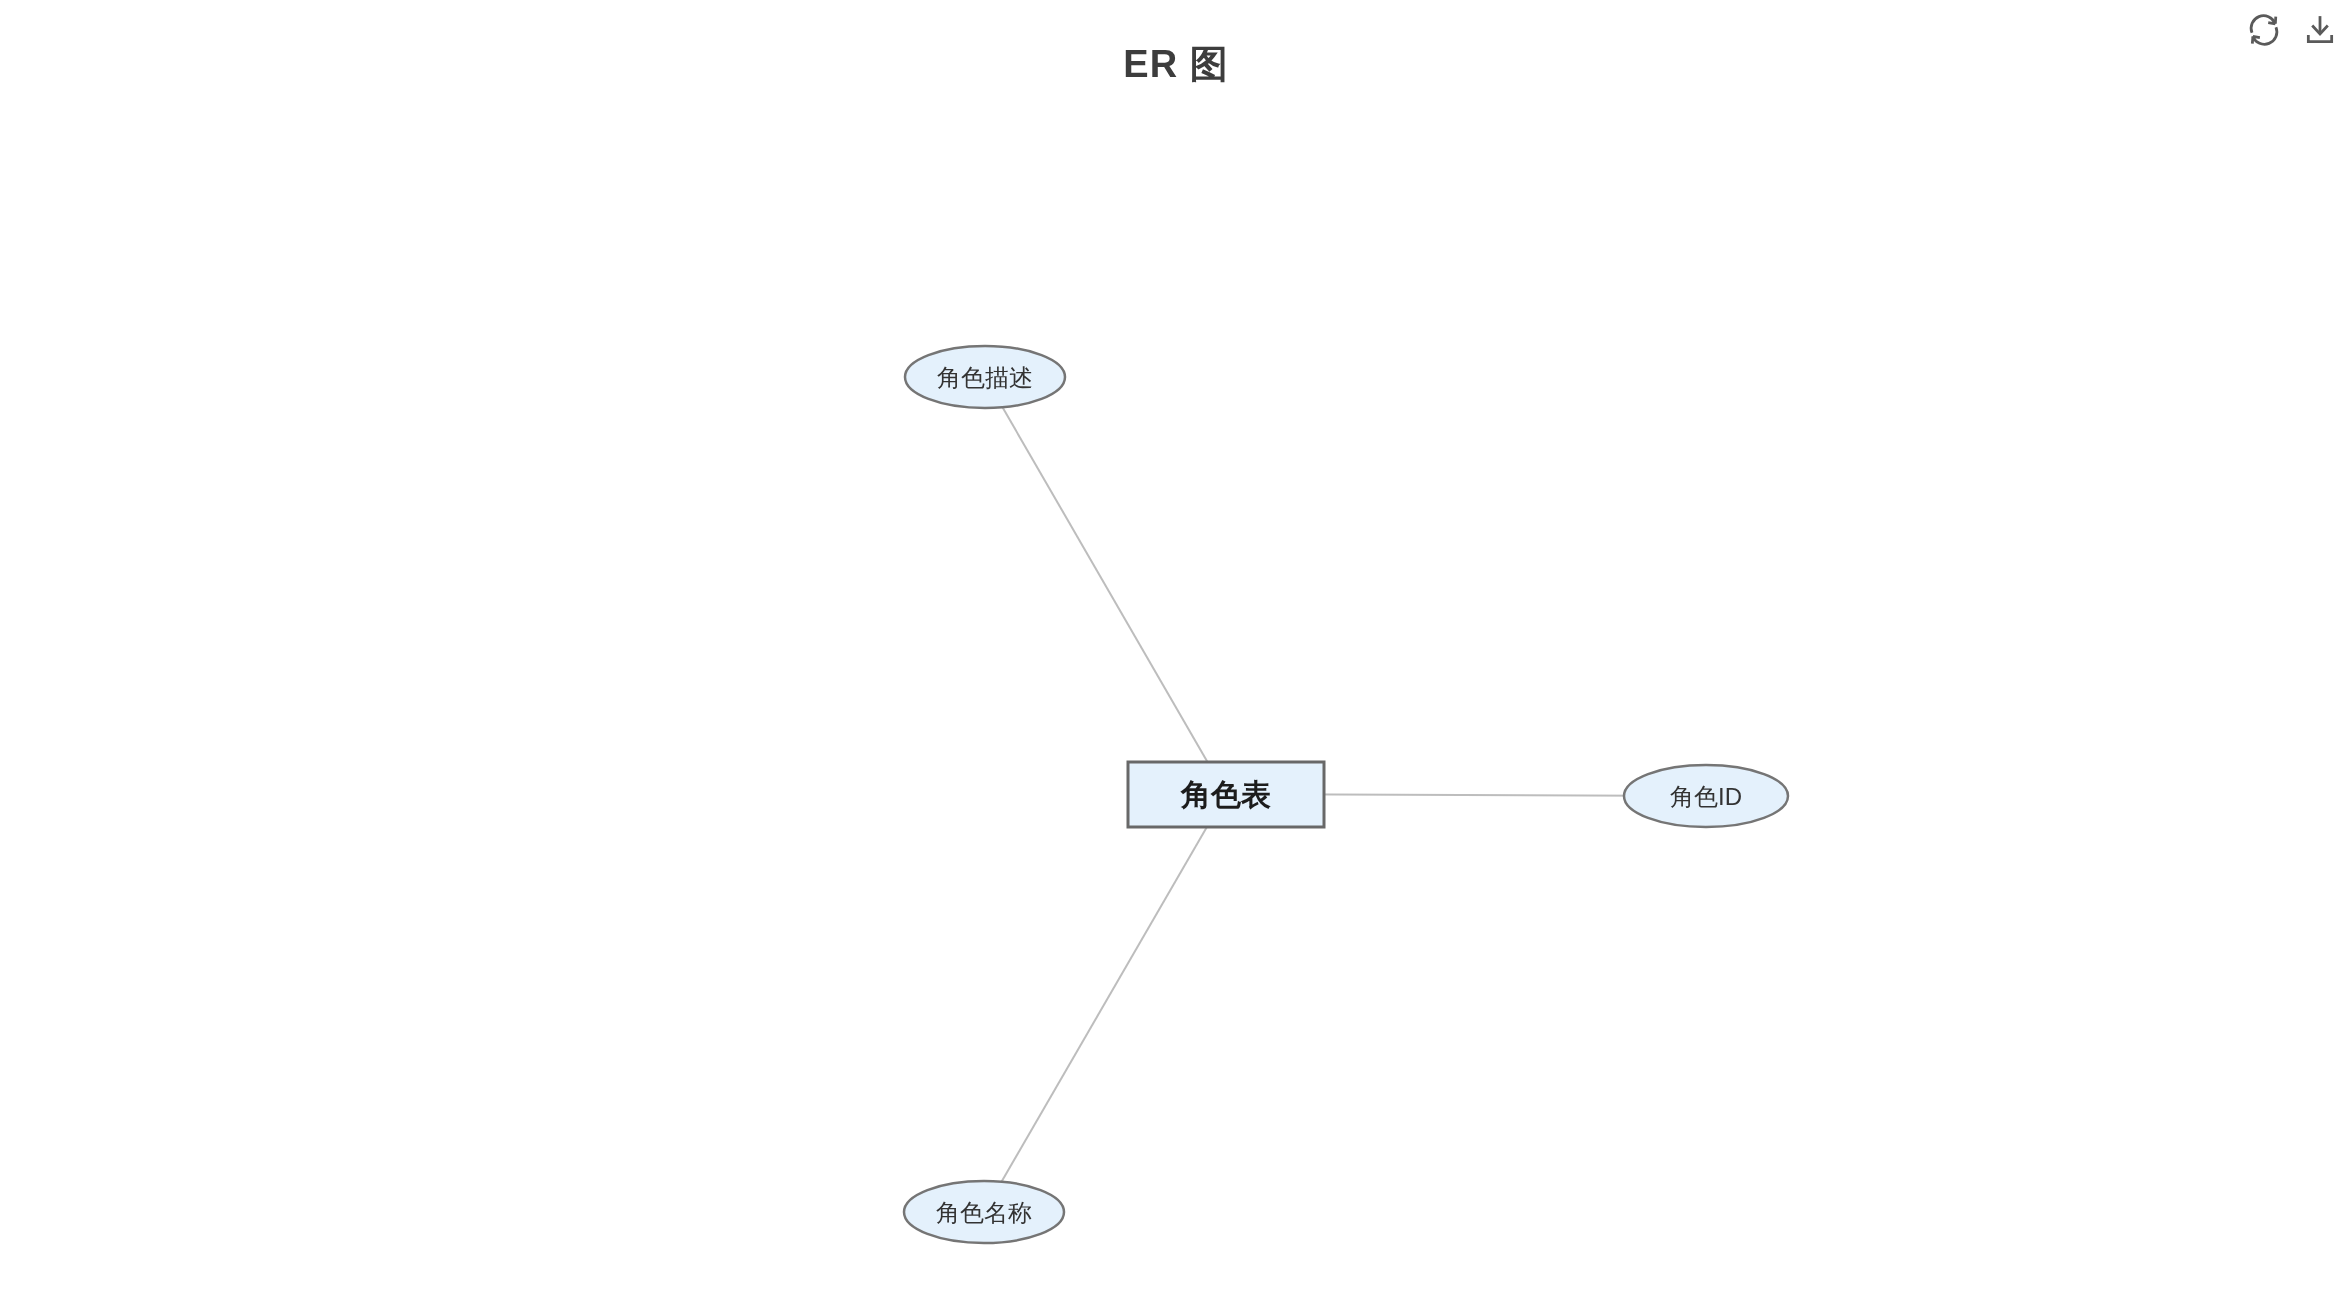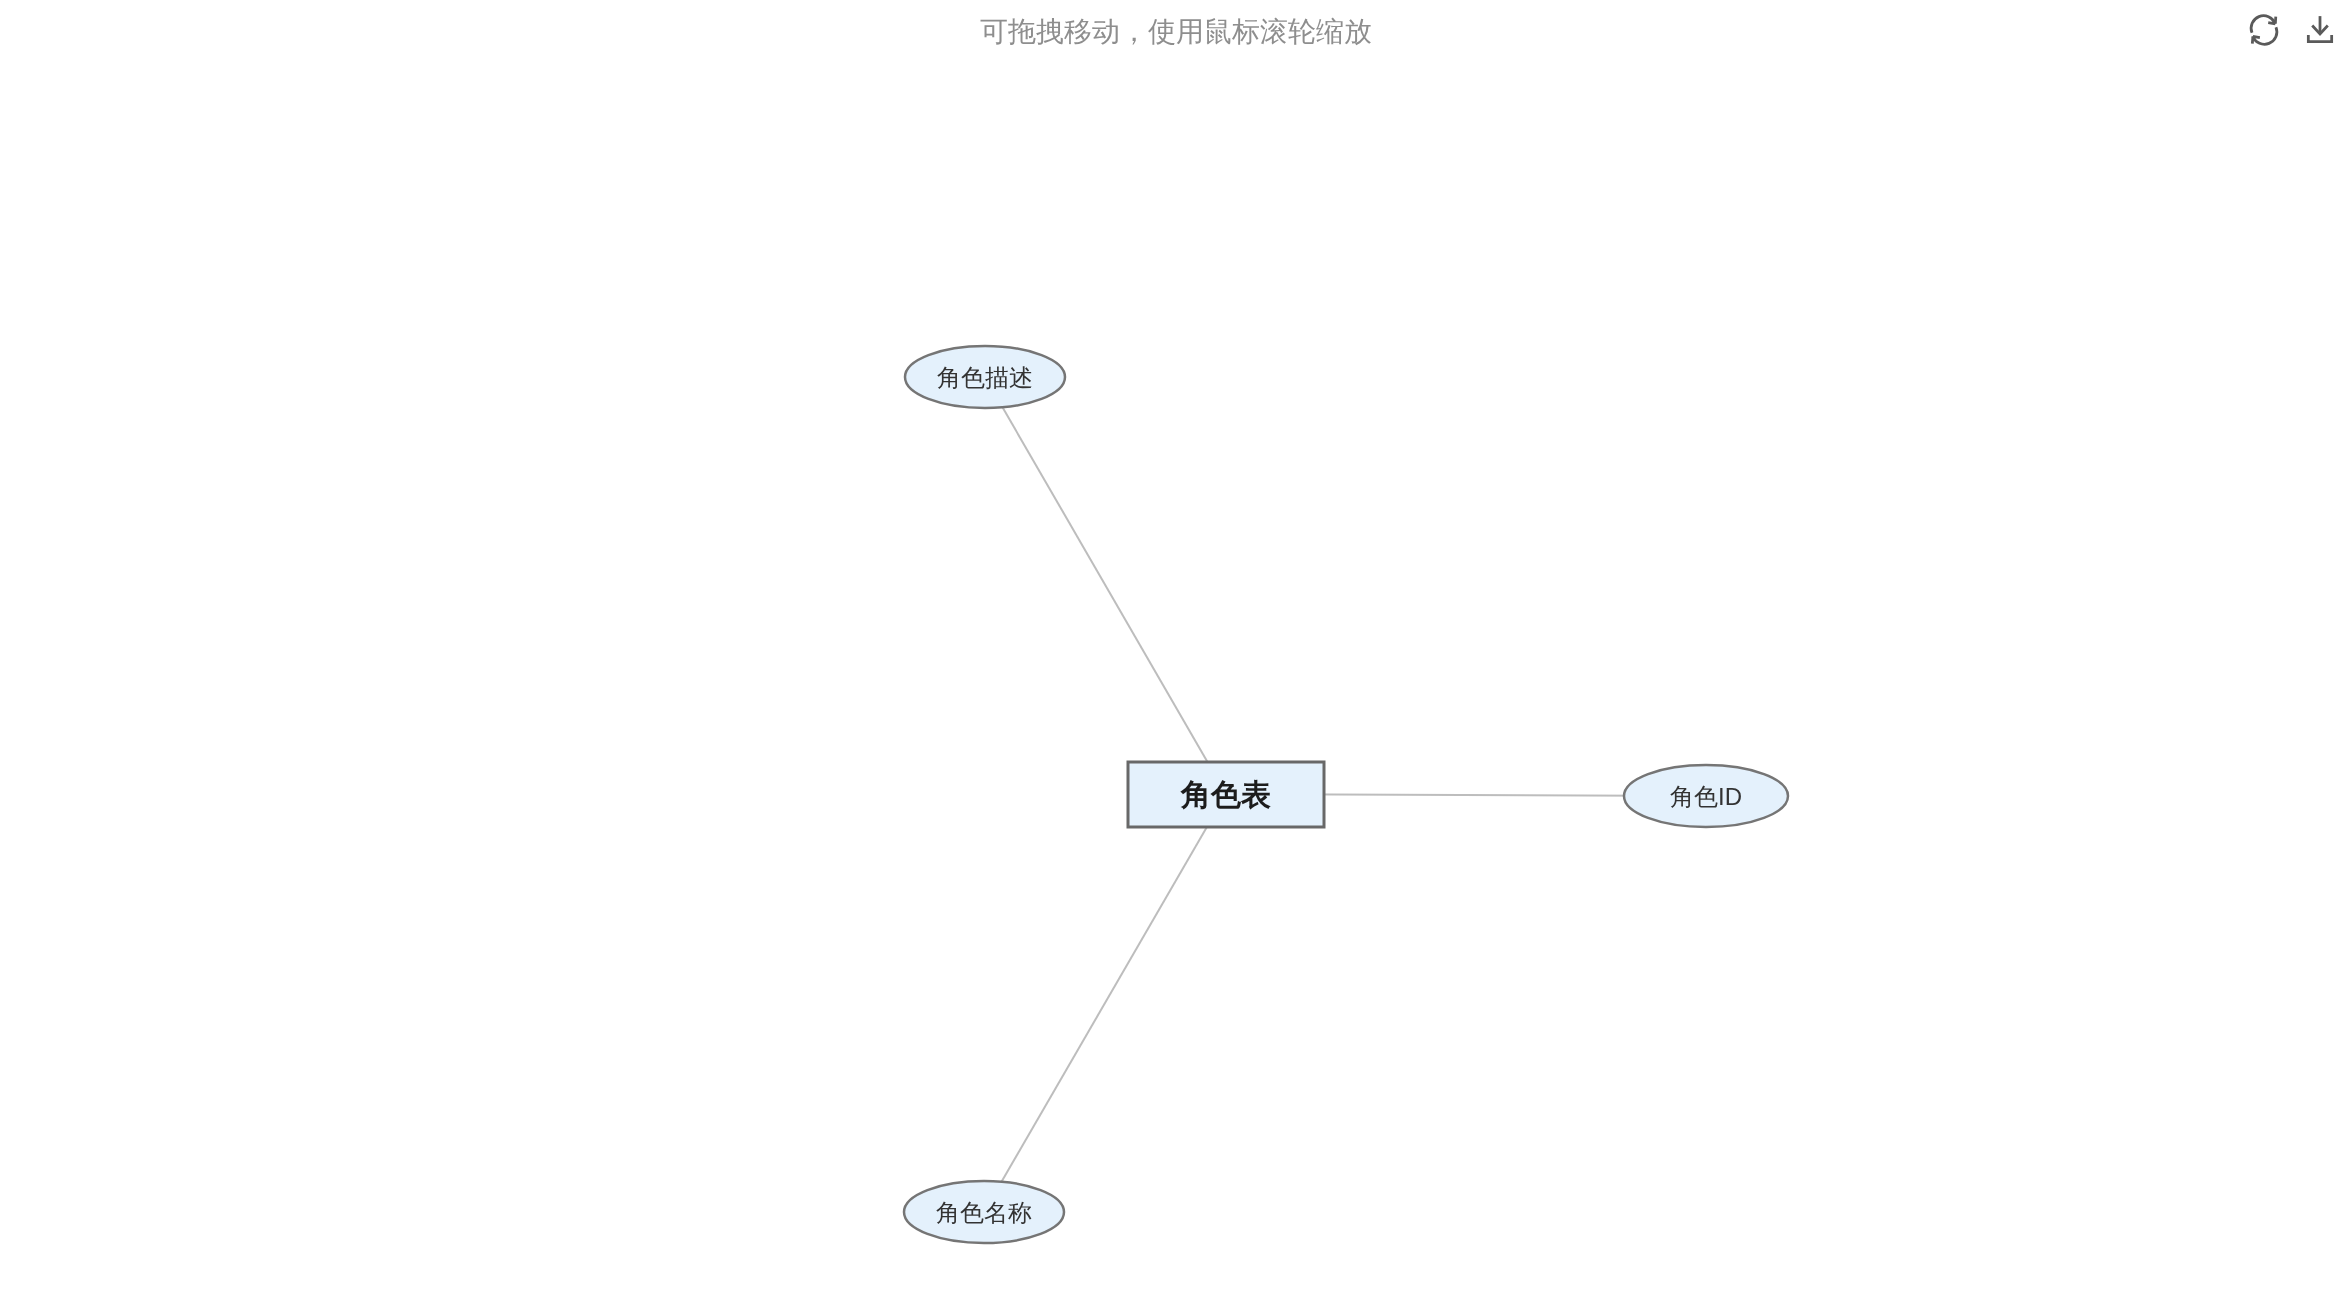--- a/index.html
+++ b/index.html
@@ -46,21 +46,21 @@
   }
   .entity-label {
     font-family: "Liberation Sans", sans-serif;
     font-size: 30px; font-weight: 700; fill: #1c1c1c; text-anchor: middle;
   }
 </style>
 </head>
 <body>
 
 <div class="header">
-  <div class="subtitle">可拖拽移动，使用鼠标滚轮缩放</div>
+  <h1 class="title">ER 图</h1>
 </div>
 
 <div class="toolbar">
   <button class="icon-btn">
     <svg viewBox="0 0 36 36">
       <path class="icon-stroke" d="M 7.2 20.5 A 11 11 0 0 1 28 12.2"></path>
       <path class="icon-stroke" d="M 28.2 12.4 L 28.6 5.9 M 28.2 12.4 L 21.8 11.4"></path>
       <path class="icon-stroke" d="M 28.8 15.5 A 11 11 0 0 1 8 23.8"></path>
       <path class="icon-stroke" d="M 8 23.8 L 7.5 30.2 M 8 23.8 L 14.3 24.9"></path>
     </svg>

